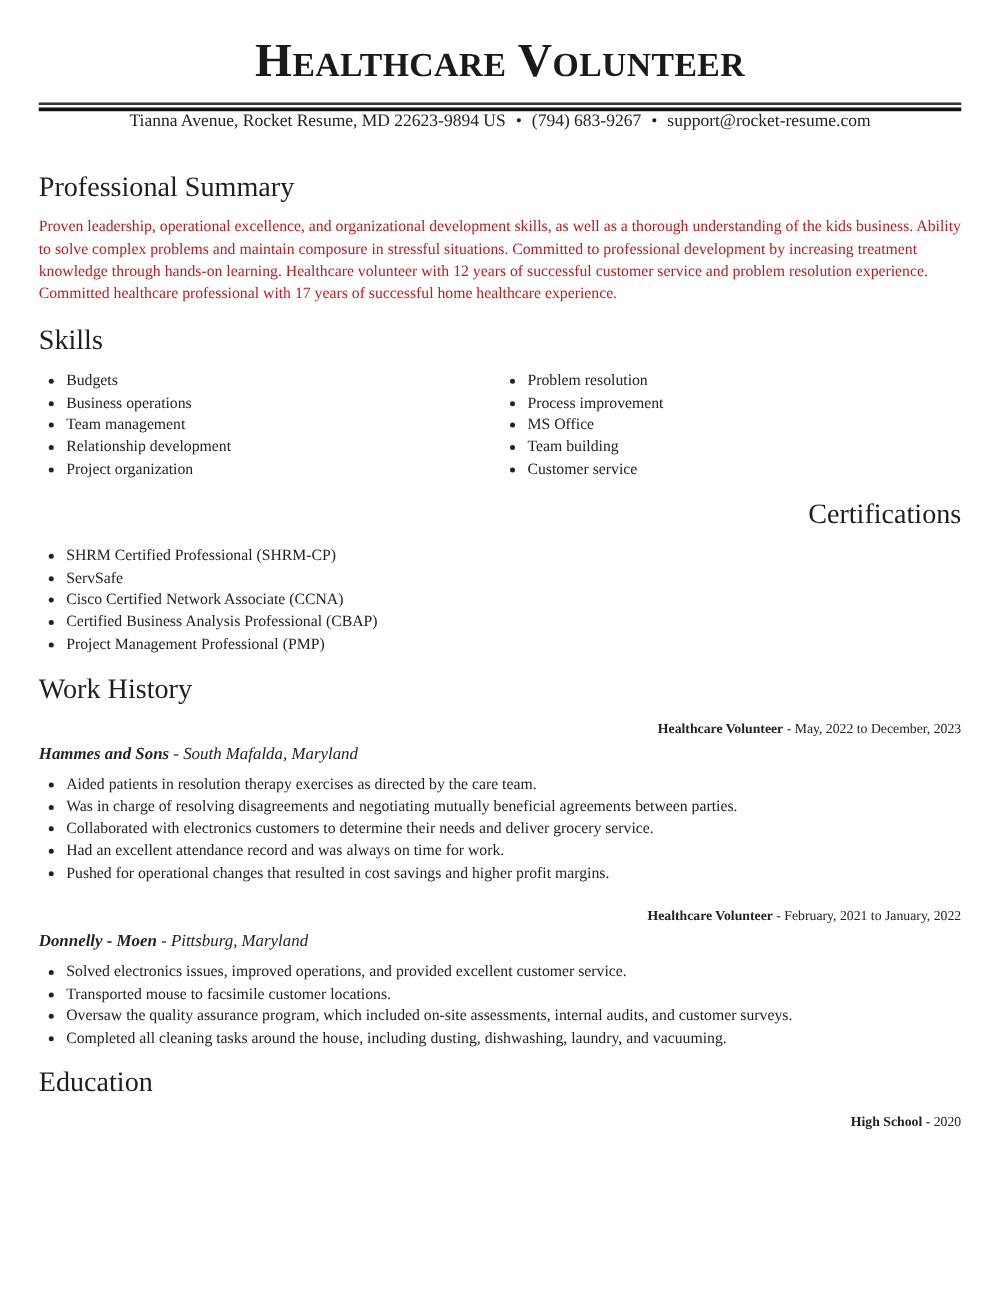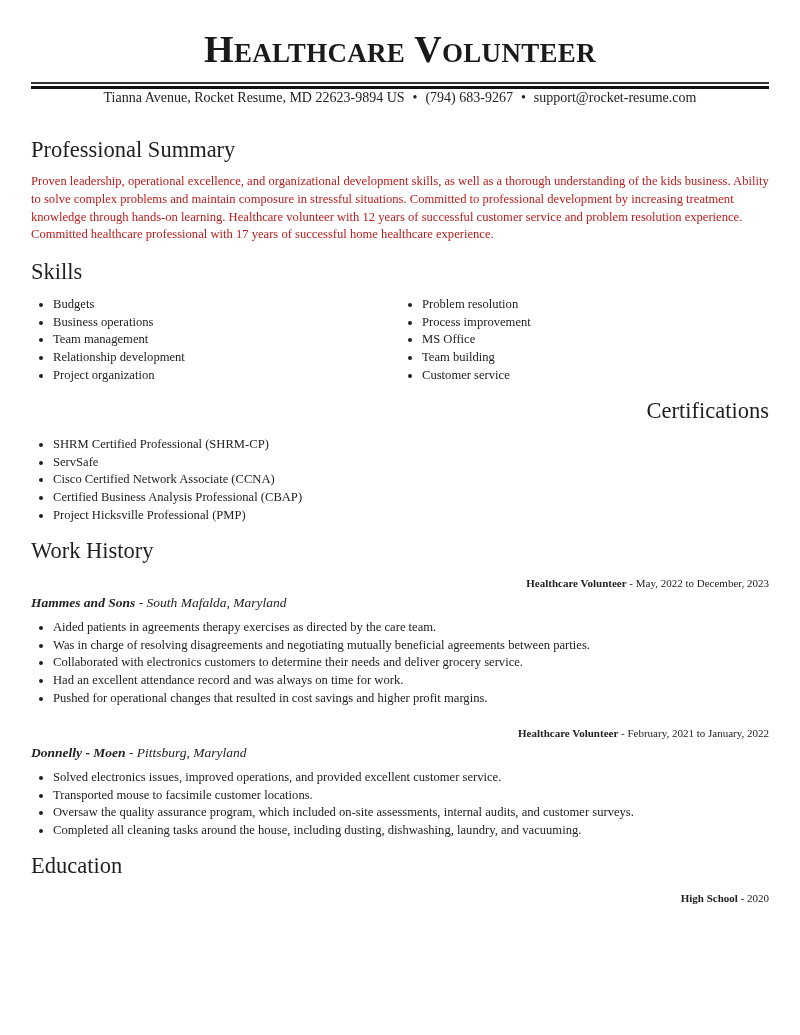--- a/index.html
+++ b/index.html
@@ -68,32 +68,32 @@
     </div>
   </section>
 
   <section class="certs">
     <h2>Certifications</h2>
     <ul>
       <li>SHRM Certified Professional (SHRM-CP)</li>
       <li>ServSafe</li>
       <li>Cisco Certified Network Associate (CCNA)</li>
       <li>Certified Business Analysis Professional (CBAP)</li>
-      <li>Project Hicksville Professional (PMP)</li>
+      <li>Project Management Professional (PMP)</li>
     </ul>
   </section>
 
   <section class="work">
     <h2>Work History</h2>
 
     <div class="job">
       <div class="job-head"><b>Healthcare Volunteer</b><span> - May, 2022 to December, 2023</span></div>
       <div class="job-sub"><b>Hammes and Sons</b><span> - South Mafalda, Maryland</span></div>
       <ul>
-        <li>Aided patients in agreements therapy exercises as directed by the care team.</li>
+        <li>Aided patients in resolution therapy exercises as directed by the care team.</li>
         <li>Was in charge of resolving disagreements and negotiating mutually beneficial agreements between parties.</li>
         <li>Collaborated with electronics customers to determine their needs and deliver grocery service.</li>
         <li>Had an excellent attendance record and was always on time for work.</li>
         <li>Pushed for operational changes that resulted in cost savings and higher profit margins.</li>
       </ul>
     </div>
 
     <div class="job">
       <div class="job-head"><b>Healthcare Volunteer</b><span> - February, 2021 to January, 2022</span></div>
       <div class="job-sub"><b>Donnelly - Moen</b><span> - Pittsburg, Maryland</span></div>

